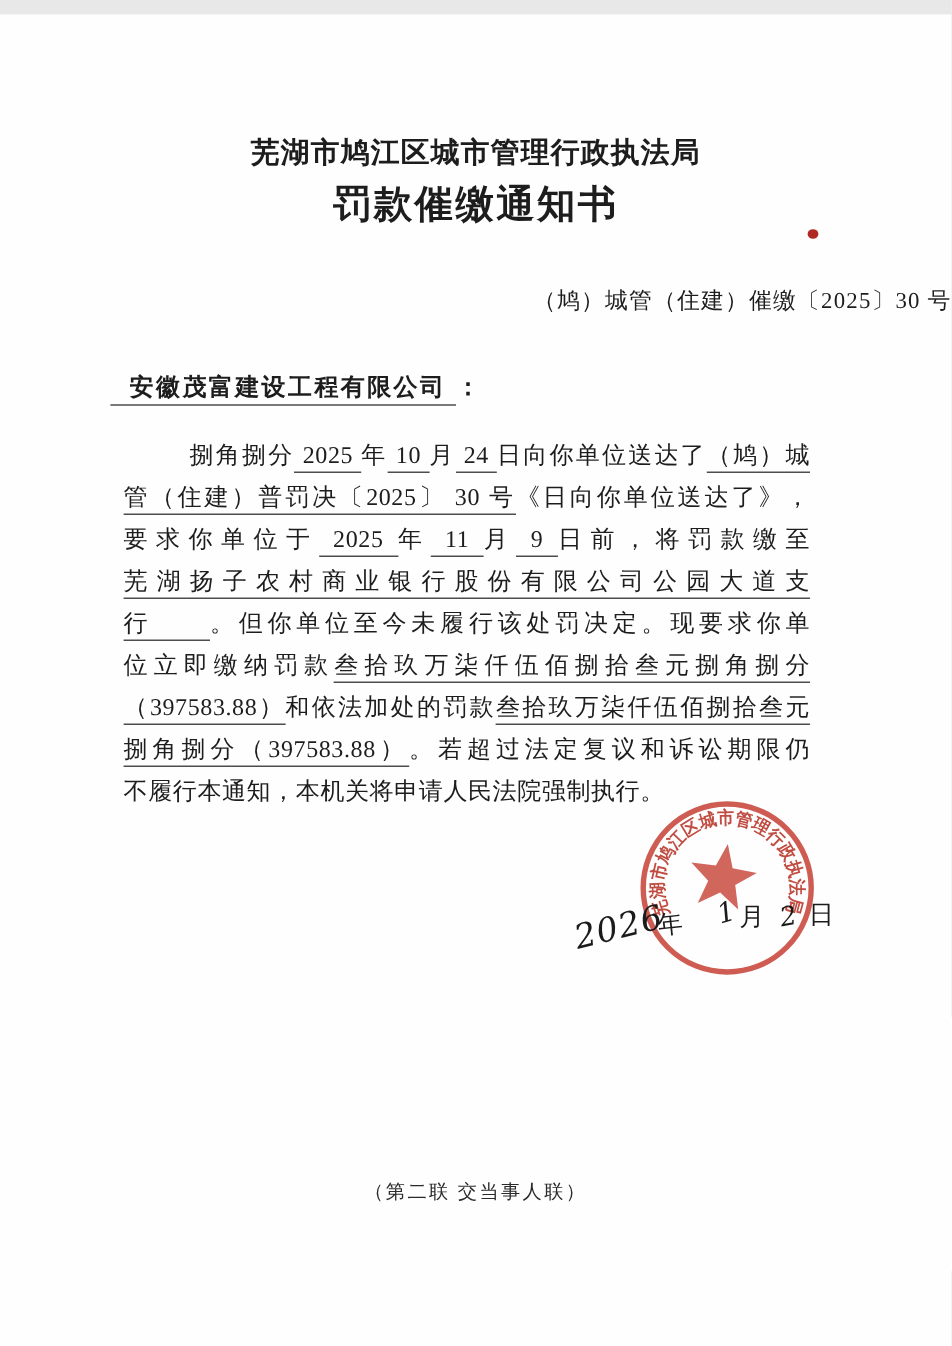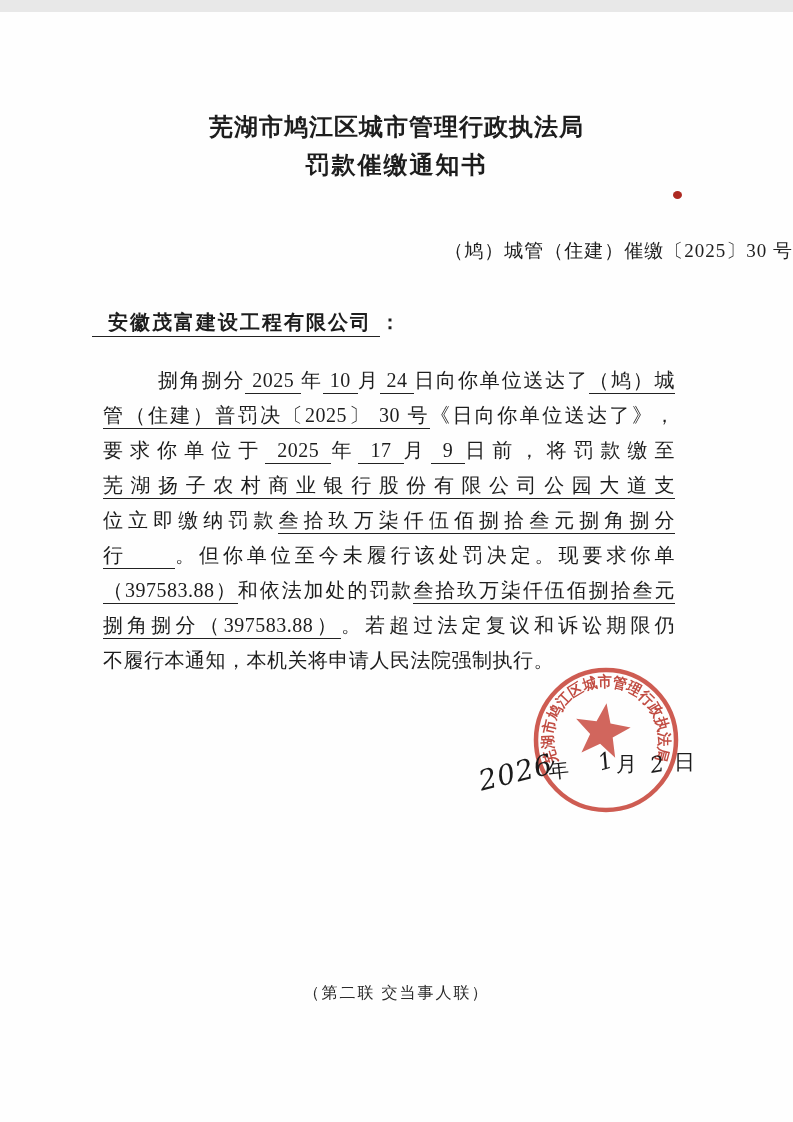--- a/index.html
+++ b/index.html
@@ -8,21 +8,21 @@
     background:#fefefe; overflow:hidden;
     font-family:"Liberation Serif","DejaVu Serif",serif;
     color:#1d1d1d;
   }
   .org-title {
     position:absolute; top:99px; left:0; width:100%;
     text-align:center; font-size:24px; font-weight:700; letter-spacing:1px;
   }
   .doc-title {
     position:absolute; top:137px; left:0; width:100%;
-    text-align:center; font-size:24px; font-weight:700; letter-spacing:2px;
+    text-align:center; font-size:32px; font-weight:700; letter-spacing:2px;
   }
   .doc-number {
     position:absolute; top:226px; left:0; width:100%;
     text-align:right; font-size:19px; letter-spacing:1px;
   }
   .recipient {
     position:absolute; left:92px; top:297px; font-size:20px; font-weight:600;
     letter-spacing:1px;
   }
   .recipient .u-name {
@@ -71,24 +71,24 @@
   <div class="doc-title">罚款催缴通知书</div>
   <div class="doc-number">（鸠）城管（住建）催缴〔2025〕30 号</div>
 
   <div class="recipient">
     <span class="u-name">安徽茂富建设工程有限公司</span><span>：</span>
   </div>
 
   <div class="body-text">
       <div class="line indent"><span>捌角捌分</span><span class="u"> 2025 </span><span>年</span><span class="u"> 10 </span><span>月</span><span class="u"> 24 </span><span>日向你单位送达了</span><span class="u">（鸠）城</span></div>
       <div class="line"><span class="u">管（住建）普罚决〔2025〕 30 号</span><span>《日向你单位送达了》，</span></div>
-      <div class="line"><span>要求你单位于</span><span class="u"> 2025 </span><span>年</span><span class="u"> 17 </span><span>月</span><span class="u"> 9 </span><span>日前，将罚款缴至</span></div>
+      <div class="line"><span>要求你单位于</span><span class="u"> 2025 </span><span>年</span><span class="u"> 11 </span><span>月</span><span class="u"> 9 </span><span>日前，将罚款缴至</span></div>
       <div class="line"><span class="u">芜湖扬子农村商业银行股份有限公司公园大道支</span></div>
+      <div class="line"><span class="u">行　　</span><span>。但你单位至今未履行该处罚决定。现要求你单</span></div>
       <div class="line"><span>位立即缴纳罚款</span><span class="u">叁拾玖万柒仟伍佰捌拾叁元捌角捌分</span></div>
-      <div class="line"><span class="u">行　　</span><span>。但你单位至今未履行该处罚决定。现要求你单</span></div>
       <div class="line"><span class="u">（397583.88）</span><span>和依法加处的罚款</span><span class="u">叁拾玖万柒仟伍佰捌拾叁元</span></div>
       <div class="line"><span class="u">捌角捌分（397583.88）</span><span>。若超过法定复议和诉讼期限仍</span></div>
       <div class="line no-just"><span>不履行本通知，本机关将申请人民法院强制执行。</span></div>
     </div>
 
   <svg class="seal-svg" viewBox="-110 -110 220 220" xmlns="http://www.w3.org/2000/svg">
     <g opacity="0.9">
       <circle cx="0" cy="0" r="70" fill="none" stroke="#bf2b1e" stroke-width="4.5" opacity="0.85"></circle>
       <polygon transform="translate(-4,-8) rotate(9)" points="0,-29 7.05,-9.71 27.58,-8.96 11.41,3.71 17.05,23.46 0,12 -17.05,23.46 -11.41,3.71 -27.58,-8.96 -7.05,-9.71" fill="#bf2b1e" opacity="0.8"></polygon>
       <defs>

